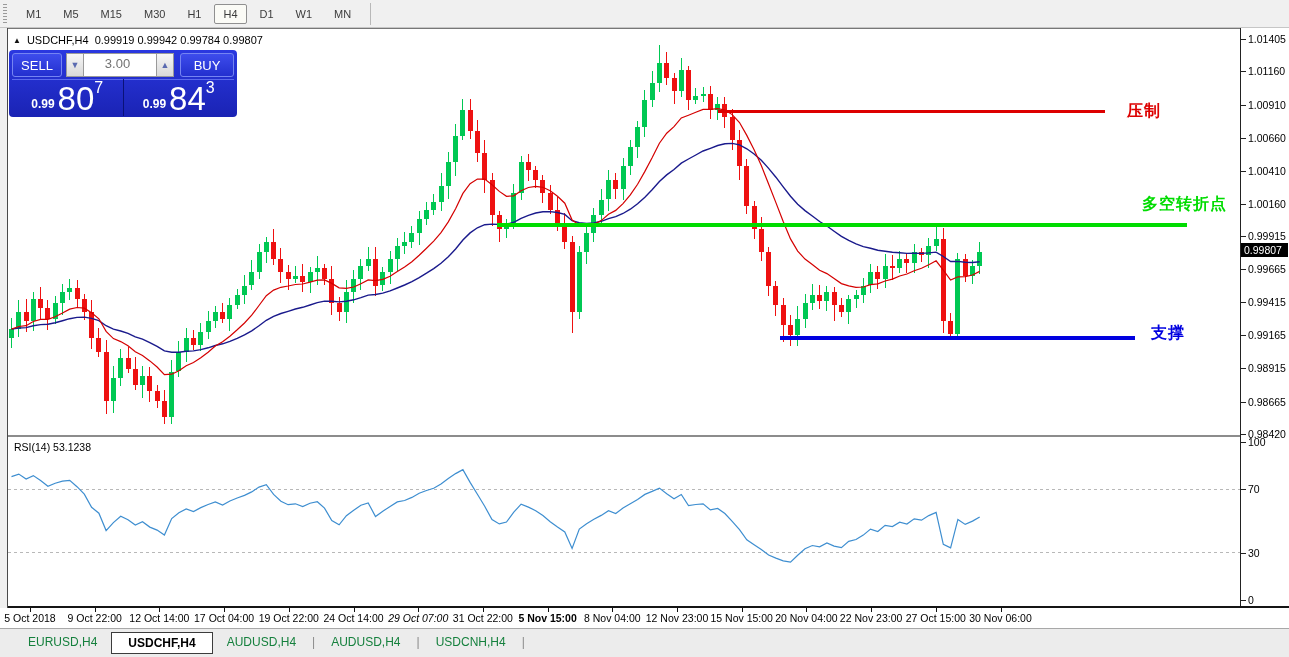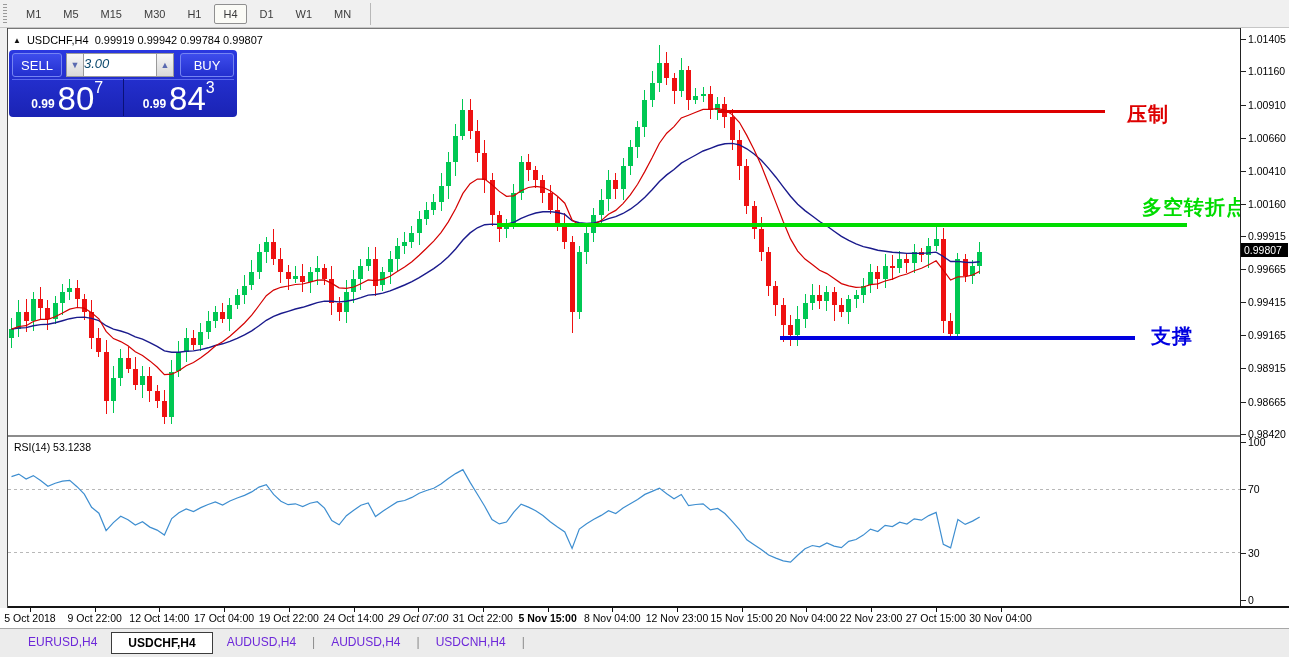--- a/index.html
+++ b/index.html
@@ -40,50 +40,50 @@
   
   .pxlabel { position:absolute; left:7px; font-size:10.5px; color:#000; height:12px; line-height:12px; }
   .pxtick  { position:absolute; left:0; width:5px; height:1px; background:#222; }
   #price-tag { position:absolute; left:1241px; width:47px; height:14px; background:#000;
     color:#fff; font-size:10.5px; line-height:14px; padding-left:3px; }
 
   .tlabel { position:absolute; top:4px; transform:translateX(-50%); font-size:10.5px; color:#000; white-space:nowrap; }
   .ttick  { position:absolute; top:608px; width:1px; height:4px; background:#111; }
 
   
-  .ann-label { position:absolute; font-size:20px; font-weight:bold; white-space:nowrap;
+  .ann-label { position:absolute; font-size:16px; font-weight:bold; white-space:nowrap;
     font-family:Liberation Serif, serif; letter-spacing:1px; }
 
   
   #rsi-label { position:absolute; left:6px; top:4px; font-size:10.5px; color:#000; }
 
   
   #trade-panel { position:absolute; left:1px; top:21px; width:228px; height:67px;
     background:linear-gradient(180deg,#2a38e0,#1a23b4); border-radius:4px; padding:3px; }
   .tp-row1 { display:flex; height:24px; gap:0; align-items:stretch; }
   .tp-btn { flex:0 0 50px; background:linear-gradient(180deg,#3d4cec,#2330cf);
     border:1px solid #7584f2; border-radius:3px; color:#fff; font-size:13px;
     display:flex; align-items:center; justify-content:center; cursor:pointer; }
   .tp-btn.buy { margin-left:auto; flex-basis:54px; }
   .tp-spin { flex:0 0 18px; background:linear-gradient(180deg,#f6f6f6,#d9d9d9);
     border:1px solid #9a9a9a; color:#5a6ab0; font-size:9px; display:flex;
     align-items:center; justify-content:center; cursor:pointer; margin-left:4px; }
   .tp-spin.up { margin-left:0; }
   .tp-input { flex:0 0 72px; background:#fff; border:1px solid #9a9a9a; border-left:none; border-right:none;
-    font-size:13px; color:#0c4a6e; text-align:left; padding:2px 5px 0 0;font-style:italic; }
+    font-size:13px; color:#737373; text-align:center; padding:2px 5px 0 0; }
   .tp-row2 { display:flex; height:37px; margin-top:2px; }
   .tp-price { flex:1 1 50%; display:flex; align-items:flex-end; justify-content:center;
     color:#fff; border-top:1px solid #5b69ee; padding-bottom:2px; cursor:pointer; }
   .tp-div { width:1px; background:#0a1278; }
   .tp-price .pp { font-size:12px; font-weight:bold; margin-right:3px; line-height:20px; }
   .tp-price .pb { font-size:33px; line-height:30px; }
   .tp-price .ps { font-size:16px; line-height:14px; align-self:flex-start; margin-top:1px; }
 
   
-  .tab { font-size:12px; color:#6d28d9; padding:3px 14px; cursor:pointer; white-space:nowrap; }
+  .tab { font-size:12px; color:#15803d; padding:3px 14px; cursor:pointer; white-space:nowrap; }
   .tab.active { background:#fff; border:1px solid #3c3c3c; color:#000; font-weight:bold; padding:3px 16px; }
   .tabsep { color:#8a8a8a; font-size:12px; padding:3px 2px; }
 </style>
 </head>
 <body>
 
 <div id="root">
 
   <div id="toolbar">
     <div class="grip"></div>
@@ -472,21 +472,21 @@
       <div class="tlabel" style="left: 353.5px;">24 Oct 14:00</div>
       <div class="tlabel" style="left: 418.2px; font-style: italic;">29 Oct 07:00</div>
       <div class="tlabel" style="left: 482.9px;">31 Oct 22:00</div>
       <div class="tlabel" style="left: 547.6px; font-weight: bold;">5 Nov 15:00</div>
       <div class="tlabel" style="left: 612.3px;">8 Nov 04:00</div>
       <div class="tlabel" style="left: 677px;">12 Nov 23:00</div>
       <div class="tlabel" style="left: 741.7px;">15 Nov 15:00</div>
       <div class="tlabel" style="left: 806.4px;">20 Nov 04:00</div>
       <div class="tlabel" style="left: 871.1px;">22 Nov 23:00</div>
       <div class="tlabel" style="left: 935.8px;">27 Oct 15:00</div>
-      <div class="tlabel" style="left: 1000.5px;">30 Nov 04:00</div>
+      <div class="tlabel" style="left: 1000.5px;">30 Nov 06:00</div>
     </div>
   <div id="tabbar">
       <div class="tab">EURUSD,H4</div>
       <div class="tab active">USDCHF,H4</div>
       <div class="tab">AUDUSD,H4</div>
       <div class="tabsep">|</div>
       <div class="tab">AUDUSD,H4</div>
       <div class="tabsep">|</div>
       <div class="tab">USDCNH,H4</div>
       <div class="tabsep">|</div>

